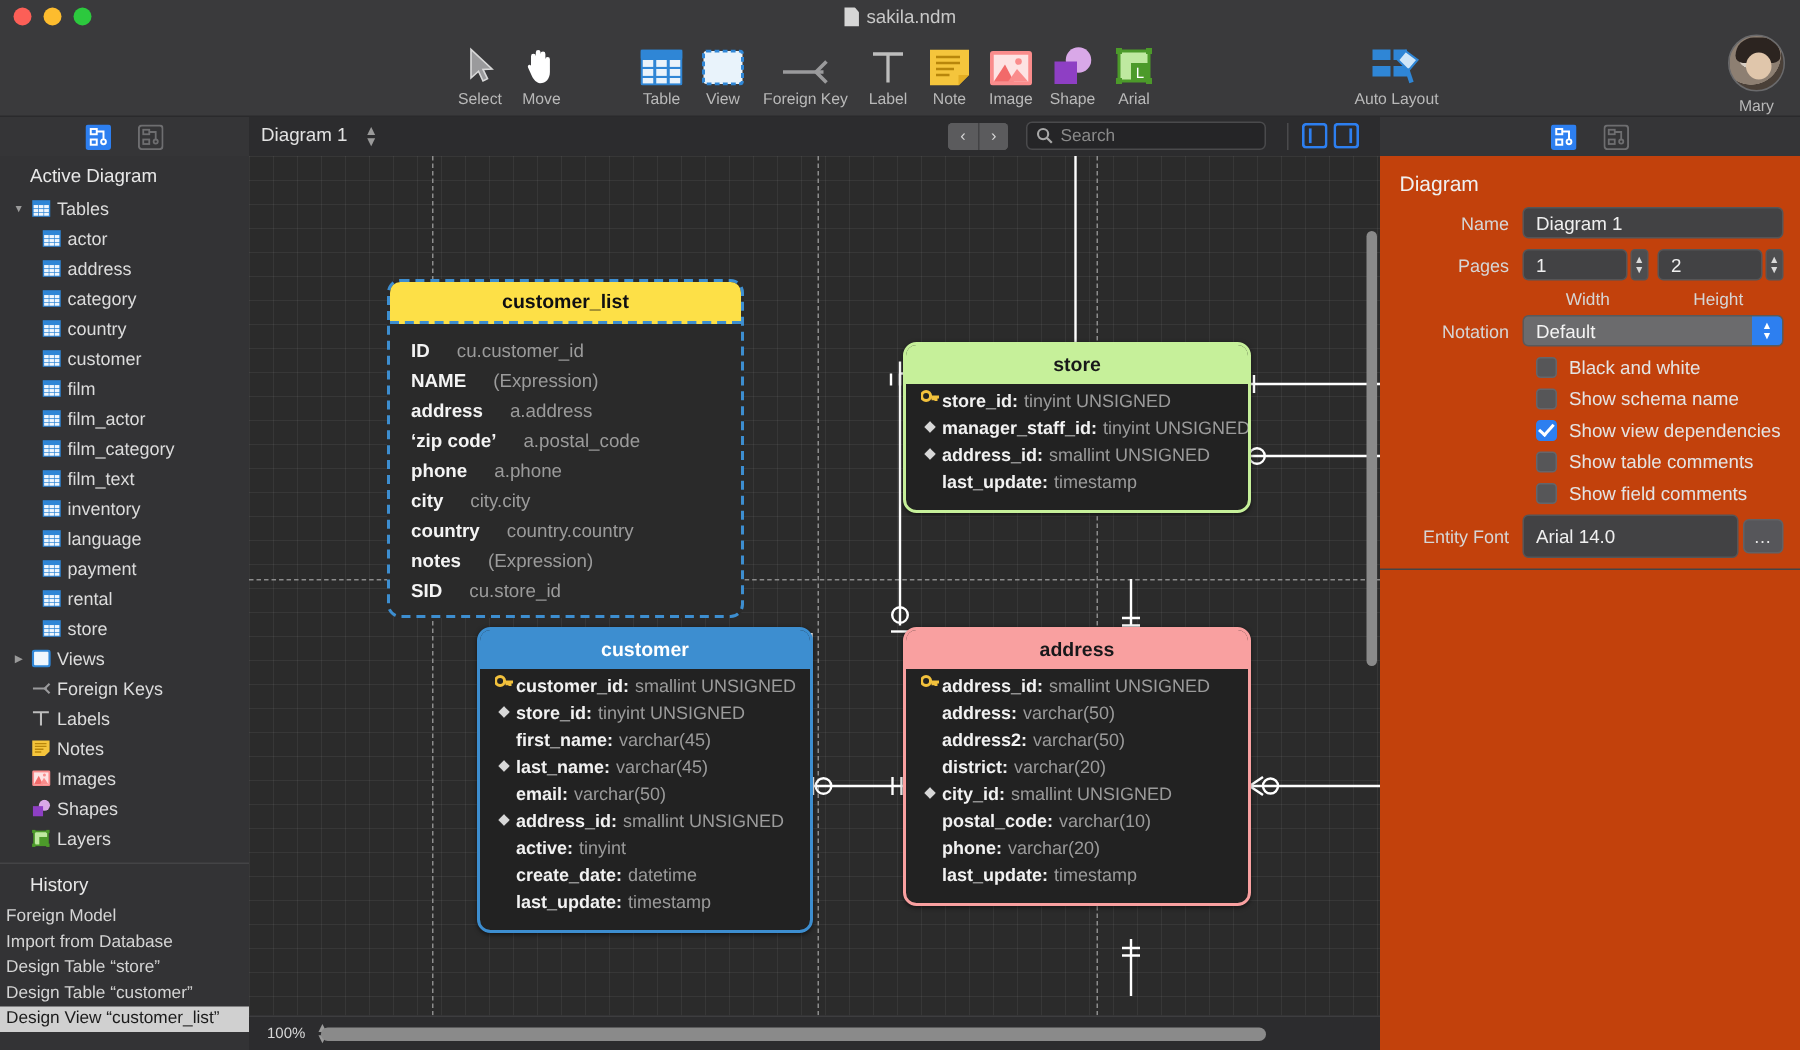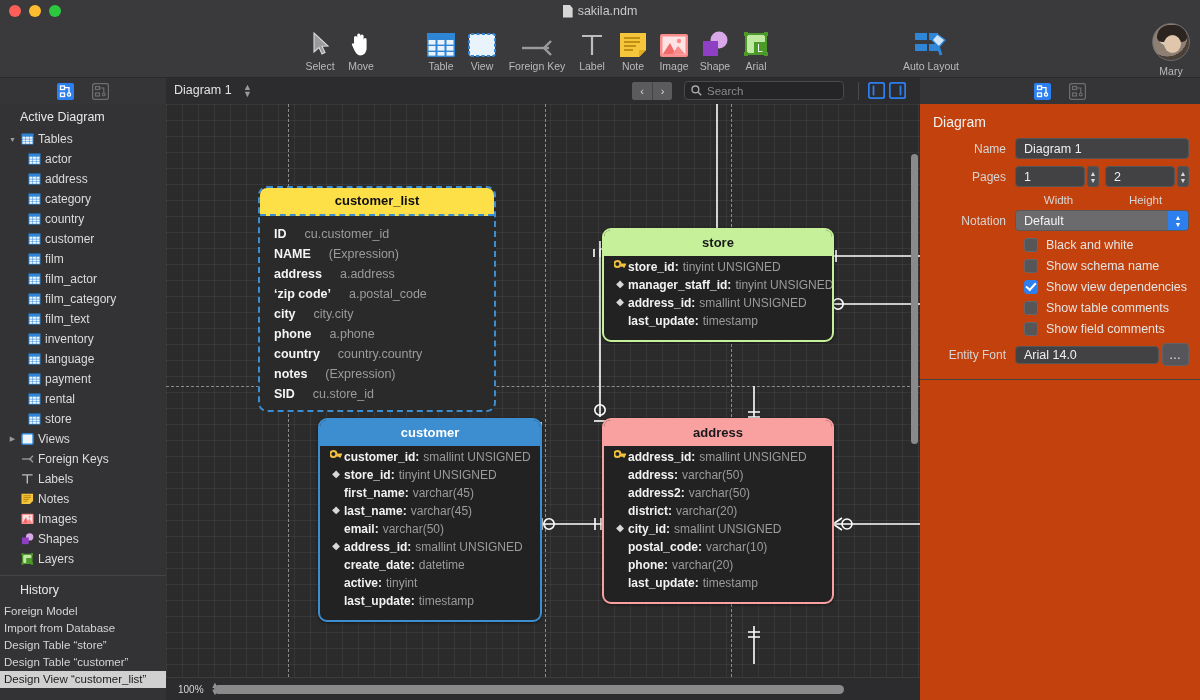--- a/index.html
+++ b/index.html
@@ -939,26 +939,26 @@
             </div>
             <div class="vrow">
               <span class="vn">address</span>
               <span class="vt">a.address</span>
             </div>
             <div class="vrow">
               <span class="vn">‘zip code’</span>
               <span class="vt">a.postal_code</span>
             </div>
             <div class="vrow">
+              <span class="vn">phone</span>
+              <span class="vt">a.phone</span>
+            </div>
+            <div class="vrow">
               <span class="vn">city</span>
               <span class="vt">city.city</span>
-            </div>
-            <div class="vrow">
-              <span class="vn">phone</span>
-              <span class="vt">a.phone</span>
             </div>
             <div class="vrow">
               <span class="vn">country</span>
               <span class="vt">country.country</span>
             </div>
             <div class="vrow">
               <span class="vn">notes</span>
               <span class="vt">(Expression)</span>
             </div>
             <div class="vrow">
@@ -1028,27 +1028,27 @@
               <span class="fname">email:</span>
               <span class="ftype">varchar(50)</span>
             </div>
             <div class="erow">
               <span class="mk dia">◆</span>
               <span class="fname">address_id:</span>
               <span class="ftype">smallint UNSIGNED</span>
             </div>
             <div class="erow">
               <span class="mk"></span>
+              <span class="fname">active:</span>
+              <span class="ftype">tinyint</span>
+            </div>
+            <div class="erow">
+              <span class="mk"></span>
               <span class="fname">create_date:</span>
               <span class="ftype">datetime</span>
-            </div>
-            <div class="erow">
-              <span class="mk"></span>
-              <span class="fname">active:</span>
-              <span class="ftype">tinyint</span>
             </div>
             <div class="erow">
               <span class="mk"></span>
               <span class="fname">last_update:</span>
               <span class="ftype">timestamp</span>
             </div>
           </div>
       </div>
 
       <div class="entity tbl-address" style="left:436px; top:314px; width:232px;">
@@ -1160,21 +1160,21 @@
           <span>Show table comments</span>
         </div>
         <div class="cbrow">
           <span class="cbox"></span>
           <span>Show field comments</span>
         </div>
       </div>
 
     <div class="frow" style="margin-top:4px">
       <div class="flabel">Entity Font</div>
-      <div class="textfield" style="height:18px">Arial  14.0</div>
+      <div class="textfield" style="height:29px">Arial  14.0</div>
       <div class="fontbtn">…</div>
     </div>
 
     <div class="insp-sep" style="top:275px"></div>
 
   </div>
 
 </div>
 
 </body></html>

